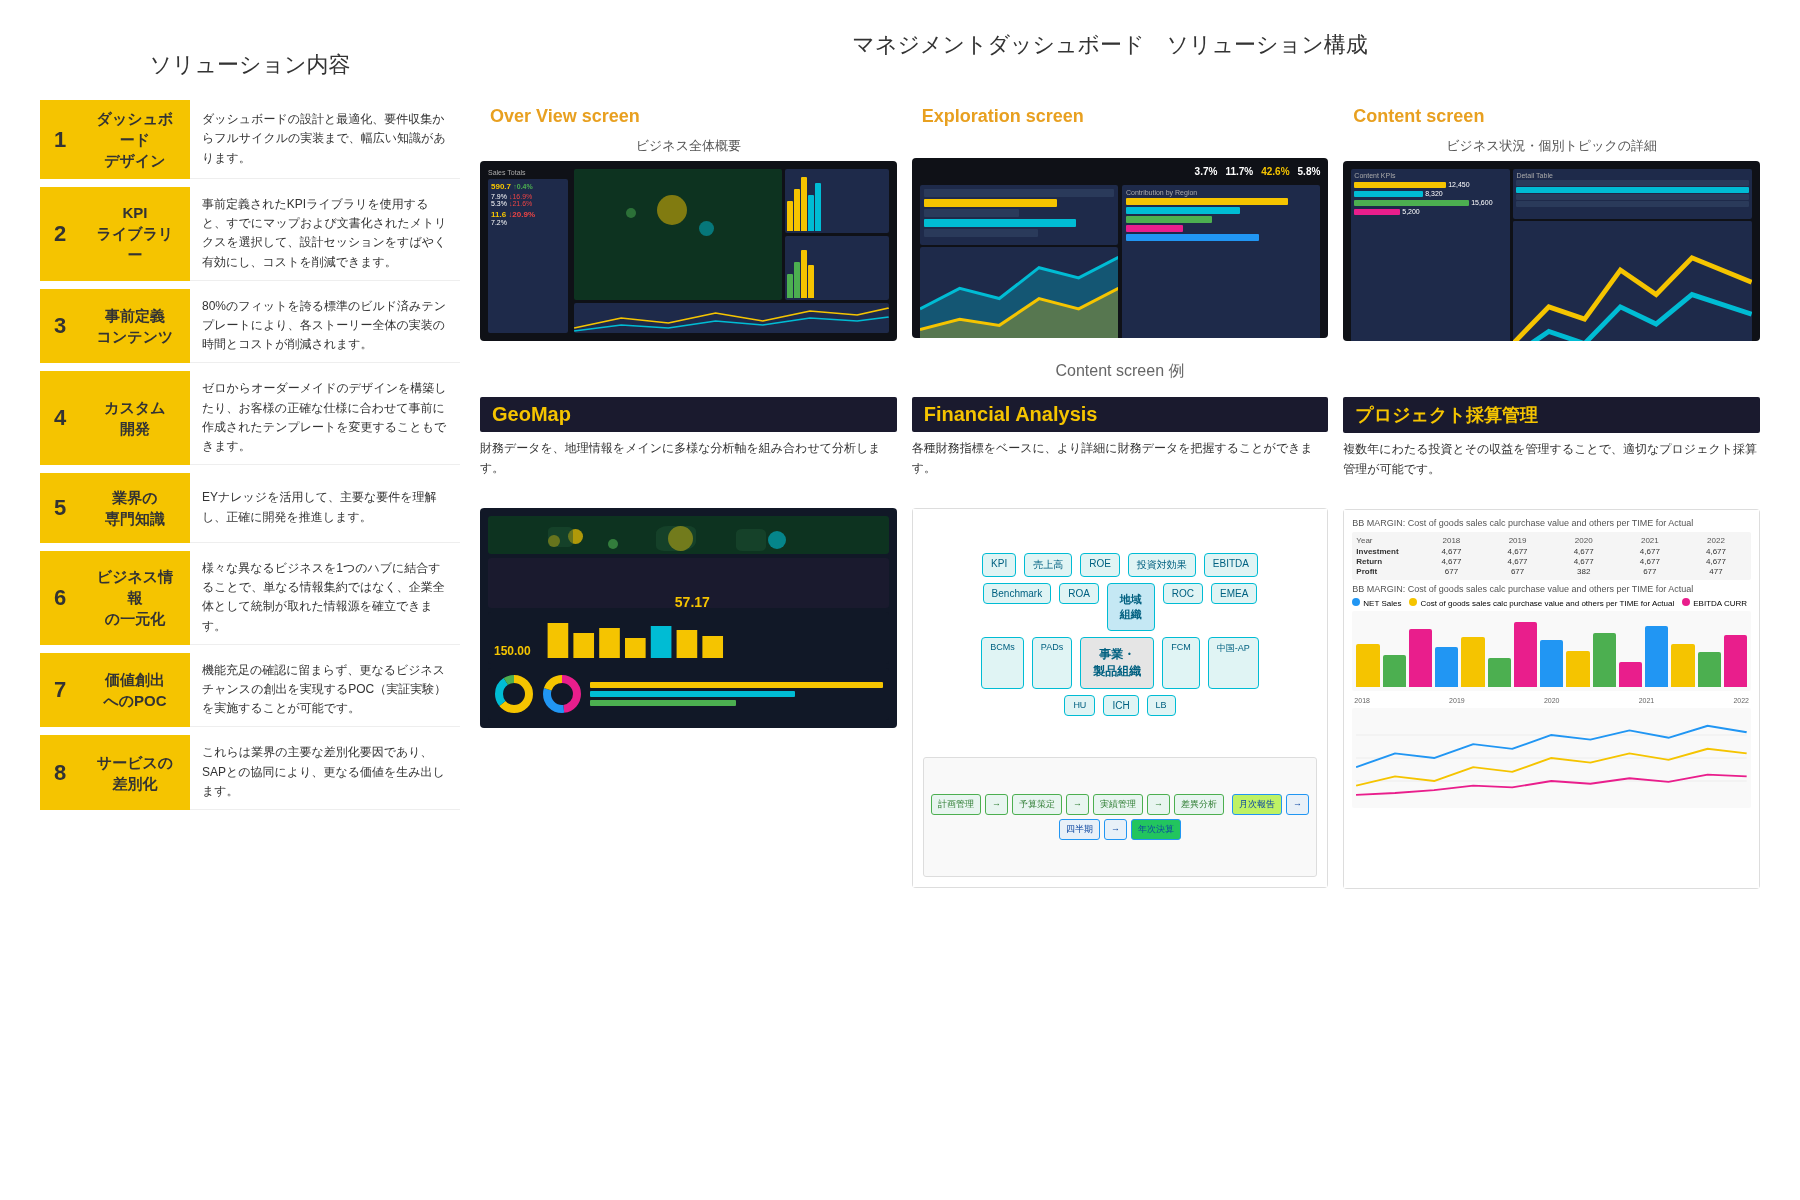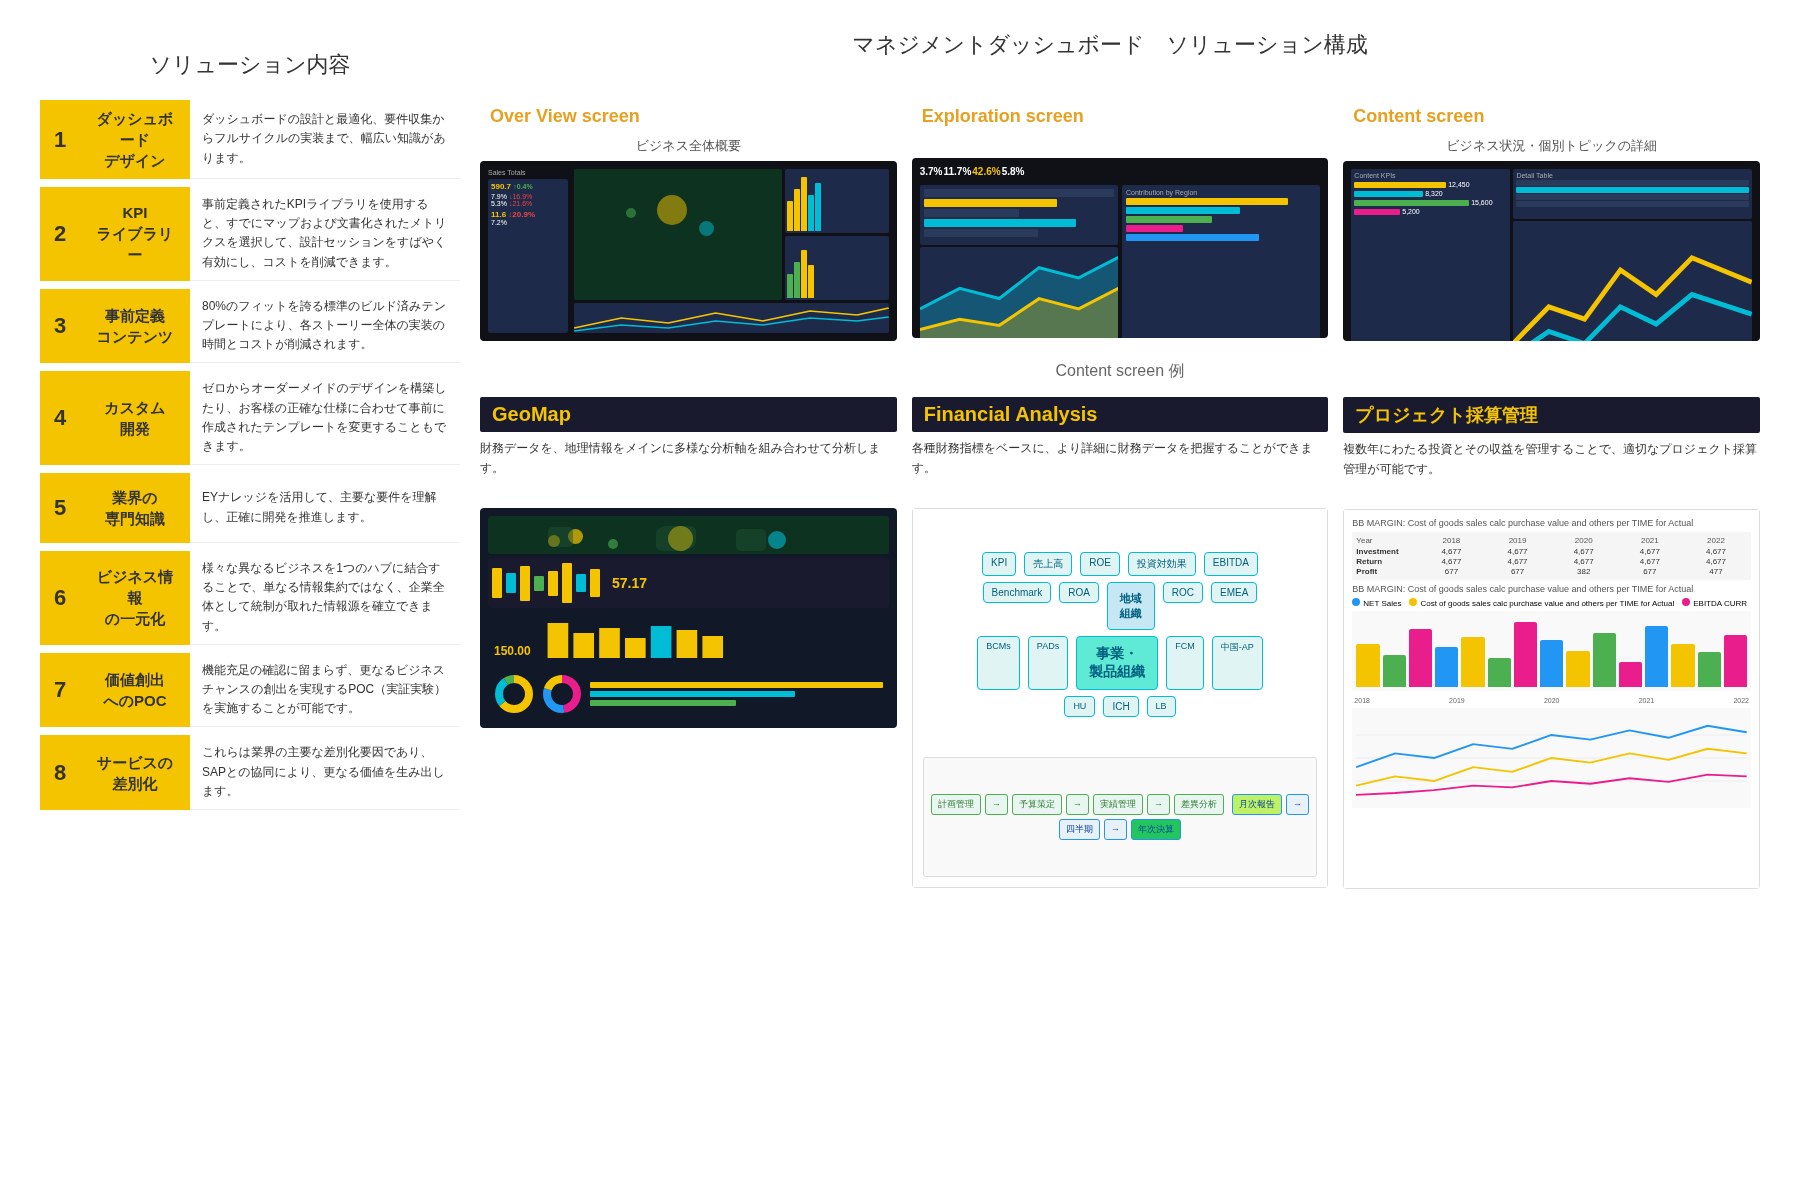--- a/index.html
+++ b/index.html
@@ -161,20 +161,21 @@
       background: rgba(245, 196, 0, 0.7);
     }
     .geomap-bottom {
       background: #1a1a2e;
       height: 50px;
       border-radius: 3px;
       padding: 4px;
       display: flex;
       align-items: center;
       gap: 4px;
+      flex-direction: column;
     }
     .geo-small-bar {
       background: #f5c400;
       width: 10px;
       border-radius: 1px;
     }
     .financial-preview {
       background: #fff;
       border: 1px solid #ddd;
       height: 380px;
@@ -412,21 +413,21 @@
                 </div>
               </div>
             </div>
           </div>
         </div>
 
         <div class="screen-card">
           <div class="screen-label exploration">Exploration screen</div>
           <div class="screen-sub-label">&nbsp;</div>
           <div class="dark-panel">
-            <div style="display:flex; gap:1px; margin-bottom:4px;">
+            <div style="display:flex; gap:8px; margin-bottom:4px;justify-content:flex-end;">
               <span style="color:#fff; font-size:10px; font-weight:bold;">3.7%</span>
               <span style="color:#fff; font-size:10px; font-weight:bold;">11.7%</span>
               <span style="color:#f5c400; font-size:10px; font-weight:bold;">42.6%</span>
               <span style="color:#fff; font-size:10px; font-weight:bold;">5.8%</span>
             </div>
             <div style="display:flex; gap:4px; flex:1;">
               <div style="flex:1; display:flex; flex-direction:column; gap:2px;">
                 <div style="background:#1e2a4a; height:60px; border-radius:2px; padding:4px; display:flex; flex-direction:column; gap:2px;">
                   <div style="height:8px; background:#2a3a5a; border-radius:1px;"></div>
                   <div style="height:8px; background:#f5c400; border-radius:1px; width:70%;"></div>
@@ -603,21 +604,21 @@
                       <div class="fin-node">Benchmark</div>
                       <div class="fin-node">ROA</div>
                       <div class="fin-node center" style="background:#c5e8f4; font-size:11px; font-weight:bold;">地域<br>組織</div>
                       <div class="fin-node">ROC</div>
                       <div class="fin-node">EMEA</div>
                     </div>
 
                     <div style="display:flex; gap:8px; justify-content:center;">
                       <div class="fin-node" style="font-size:9px;">BCMs</div>
                       <div class="fin-node" style="font-size:9px;">PADs</div>
-                      <div class="fin-node center" style="background:#5eead4; font-size:14px; font-weight:bold;font-family:Liberation Serif, serif;">事業・<br>製品組織</div>
+                      <div class="fin-node center" style="background:#e5e5e5; font-size:12px; font-weight:bold;font-family:Liberation Serif, serif;">事業・<br>製品組織</div>
                       <div class="fin-node" style="font-size:9px;">FCM</div>
                       <div class="fin-node" style="font-size:9px;">中国-AP</div>
                     </div>
 
                     <div style="display:flex; gap:8px; justify-content:center;">
                       <div class="fin-node" style="font-size:9px;">HU</div>
                       <div class="fin-node" style="font-size:10px;">ICH</div>
                       <div class="fin-node" style="font-size:9px;">LB</div>
                     </div>
                   </div>

